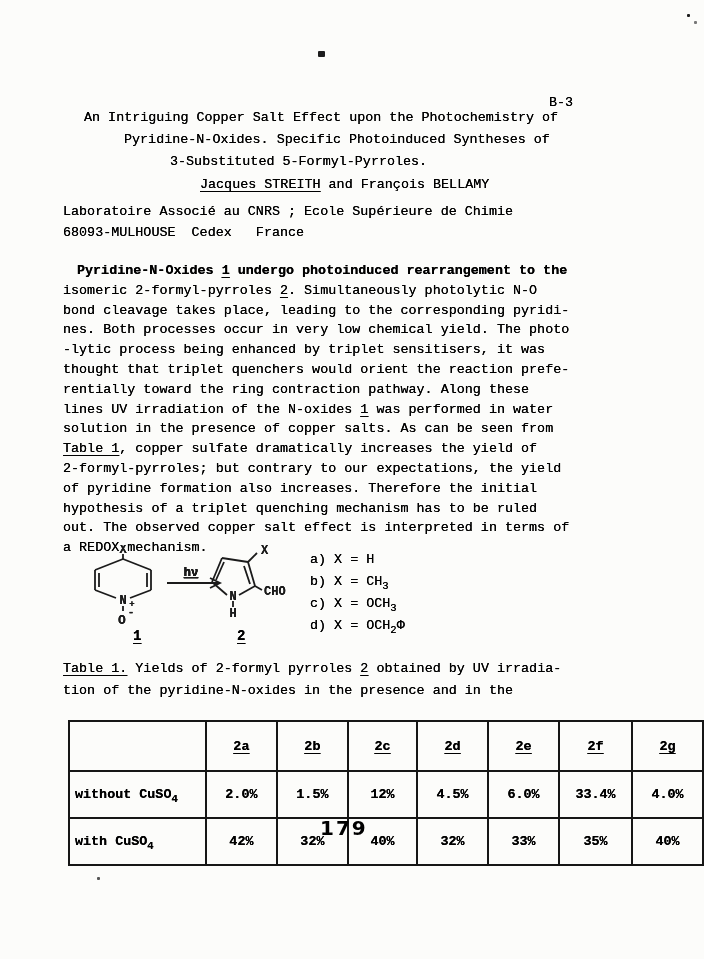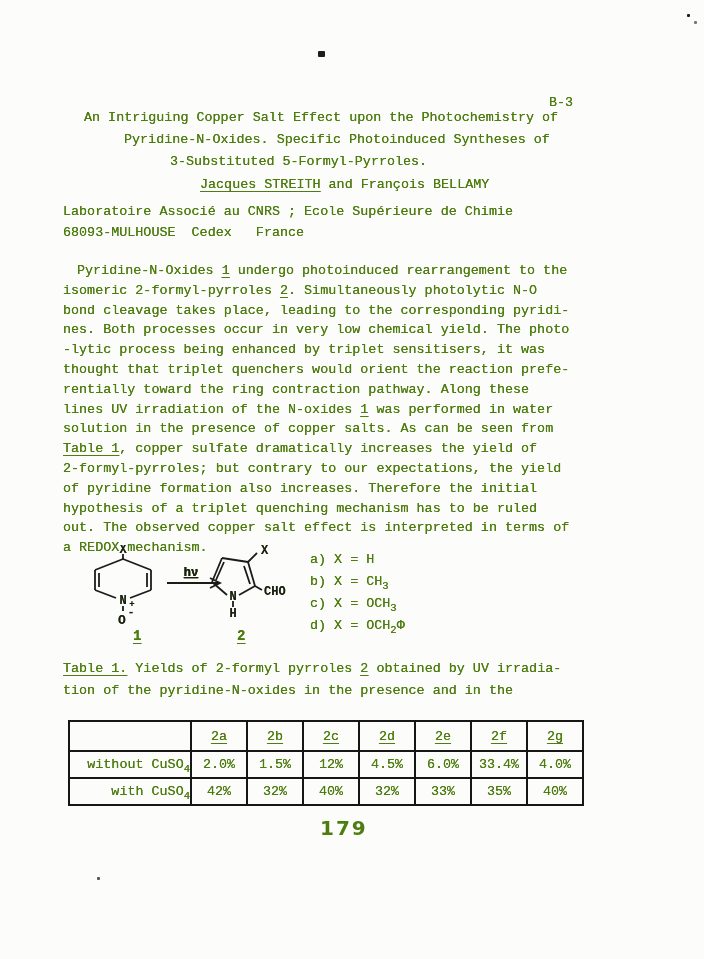--- a/index.html
+++ b/index.html
@@ -1,57 +1,57 @@
 <!DOCTYPE html>
 <html><head>
 <meta charset="utf-8">
 <style>
   html,body{margin:0;padding:0;background:#e8e8e4;}
   .page{
     position:relative;width:704px;height:959px;margin:0 auto;
-    background:#fcfcfa;color:#4d7c0f;overflow:hidden;
+    background:#fcfcfa;color:#000000;overflow:hidden;
     font-family:"Liberation Mono",monospace;font-size:13.4px;
     text-shadow:0 0 .35px currentColor;
   }
   .abs{position:absolute;}
   .tline{white-space:pre;}
   .u{text-decoration:underline;text-underline-offset:3px;}
   .sb{font-size:10.5px;position:relative;top:4px;}
   
   #page-code{left:549px;top:95px;}
   
   #title{left:0;top:107px;line-height:22px;width:652px;}
   #title .tline:nth-child(1){margin-left:84px;}
   #title .tline:nth-child(2){margin-left:124px;}
   #title .tline:nth-child(3){margin-left:170px;}
   #authors{left:200px;top:177px;}
   #affiliation{left:63px;top:202px;line-height:20.5px;}
   
   #abstract{left:63px;top:261px;line-height:19.8px;}
-  #abstract .tline:first-child{text-indent:14px;}
+  #abstract .tline:first-child{text-indent:14px;font-weight:bold;}
   
   #scheme-svg{left:85px;top:545px;}
   svg text{font-family:"Liberation Mono",monospace;fill:#1b1b1b;font-weight:bold;}
   .cmpd{font-size:14px;font-weight:bold;}
   #cmpd-1{left:133px;top:628px;}
   #cmpd-2{left:237px;top:628px;}
   #subst-col1{left:310px;top:549px;line-height:22px;}
   #subst-col2{left:434px;top:549px;line-height:22px;}
   
   #table-caption{left:63px;top:658px;line-height:22px;}
   #yield-table{left:68px;top:720px;}
   #yield-table table{border-collapse:collapse;}
   #yield-table th,#yield-table td{
-    border:2px solid #161616;font-size:13.4px;font-weight:normal;
-    text-align:center;padding:0;
+    border:2px solid #161616;font-size:13.4px;font-weight:bold;
+    text-align:center;padding:10px;
   }
   #yield-table th{height:28px;width:54px;}
   #yield-table th:first-child{width:120px;}
   #yield-table td{height:25px;}
-  #yield-table td.lbl{text-align:right;padding-left:5px;white-space:pre;}
+  #yield-table td.lbl{text-align:left;padding-left:5px;white-space:pre;}
   
   #page-number{left:320px;top:816px;font-family:"DejaVu Sans",sans-serif;
     font-weight:bold;font-size:20px;letter-spacing:2px;text-shadow:none;}
   
   .speck{background:#1d1d1d;border-radius:1px;}
   #speck-1{left:318px;top:51px;width:7px;height:6px;}
   #speck-2{left:687px;top:14px;width:3px;height:3px;}
   #speck-3{left:694px;top:21px;width:3px;height:3px;background:#777;}
   #speck-4{left:97px;top:877px;width:3px;height:3px;background:#555;}
 </style>

